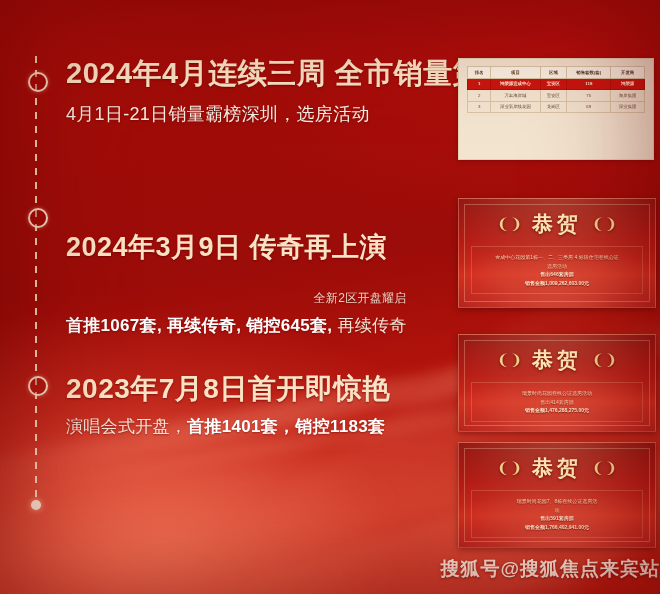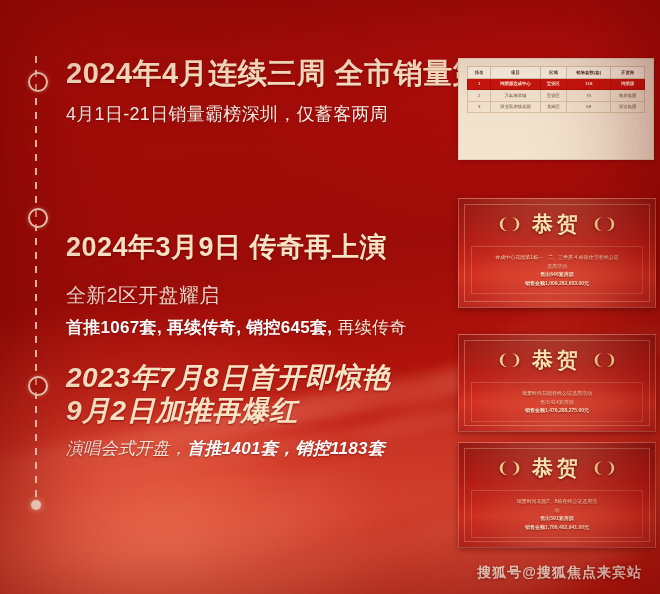--- a/index.html
+++ b/index.html
@@ -60,21 +60,21 @@
   .node.n3{top:320px;}
   .endcap{
     position:absolute;left:3px;top:444px;width:10px;height:10px;border-radius:50%;
     background:#ffe9d2;box-shadow:0 0 6px rgba(255,220,190,.8);
   }
 
   
   .block{position:absolute;left:66px;}
   .b1{top:56px;}
   .b2{top:196px;}
-  .b3{top:361px;font-style:italic;}
+  .b3{top:372px;}
 
   .headline{
     font-weight:bold;
     color:#fae3c4;
     letter-spacing:.5px;
     line-height:1.18;
     white-space:nowrap;
     text-shadow:0 1px 2px rgba(90,0,0,.55);
   }
   .h1{font-size:29px;}
@@ -82,21 +82,21 @@
   .h3{font-size:28px;}
 
   .sub{
     margin-top:12px;
     font-size:18px;
     color:#f6ede2;
     white-space:nowrap;
     letter-spacing:.3px;
     text-shadow:0 1px 2px rgba(90,0,0,.45);
   }
-  .sub.dim{color:#f1ded0;font-size:20px;opacity:.95;margin-top:18px;}
+  .sub.dim{color:#f1ded0;font-size:12px;opacity:.95;margin-top:26px;text-align:right;}
   .sub.strong{font-weight:bold;color:#ffffff;font-size:17px;margin-top:7px;}
   .sub.strong .tail{font-weight:normal;color:#f3e2d4;margin-top:45px;}
   .sub.line{font-size:17px;color:#f3e3d6;margin-top:10px;}
   .sub.line b{color:#ffffff;}
 
   
   .card{position:absolute;overflow:hidden;}
 
   
   .tablecard{
@@ -172,22 +172,22 @@
     font-size:5px;
     line-height:1.7;
     color:#ffd9b2;
     text-shadow:0 1px 1px rgba(70,0,0,.6);
   }
   .bnbody .l2{opacity:.9;}
   .bnbody .l3{font-weight:bold;color:#ffe6c8;}
 
   
   .watermark{
-    position:absolute;right:18px;bottom:12px;
-    font-size:14px;font-weight:bold;color:#fdeada;
+    position:absolute;right:0;bottom:12px;
+    font-size:19px;font-weight:bold;color:#fdeada;
     letter-spacing:1px;
     text-shadow:0 1px 3px rgba(90,0,0,.6);
   }
 </style>
 </head>
 <body>
 
 <div class="poster">
 
   <div class="glow-bl"></div>
@@ -199,34 +199,33 @@
   <div class="rail">
     <div class="dashline"></div>
     <div class="node n1"></div>
     <div class="node n2"></div>
     <div class="node n3"></div>
     <div class="endcap"></div>
   </div>
 
   <div class="block b1">
     <div class="headline h1">2024年4月连续三周 全市销量第1</div>
-    <div class="sub">4月1日-21日销量霸榜深圳，仅蓄客两周</div>
+    <div class="sub">4月1日-21日销量霸榜深圳，选房活动</div>
   </div>
 
   <div class="block b2">
     <div class="headline h2">2024年3月9日 传奇再上演</div>
     <div class="sub dim">全新2区开盘耀启</div>
     <div class="sub strong">
       <span>首推1067套, 再续传奇, 销控645套,</span><span class="tail"> 再续传奇</span>
     </div>
   </div>
 
   <div class="block b3">
     <div class="headline h3">2023年7月8日首开即惊艳</div>
-    <div class="headline h3">9月2日加推再爆红</div>
     <div class="sub line">
       <span>演唱会式开盘，</span><b>首推1401套，销控1183套</b>
     </div>
   </div>
 
   <div class="card tablecard">
     <table class="rank">
       <thead>
         <tr>
           <th class="c-rank">排名</th>

